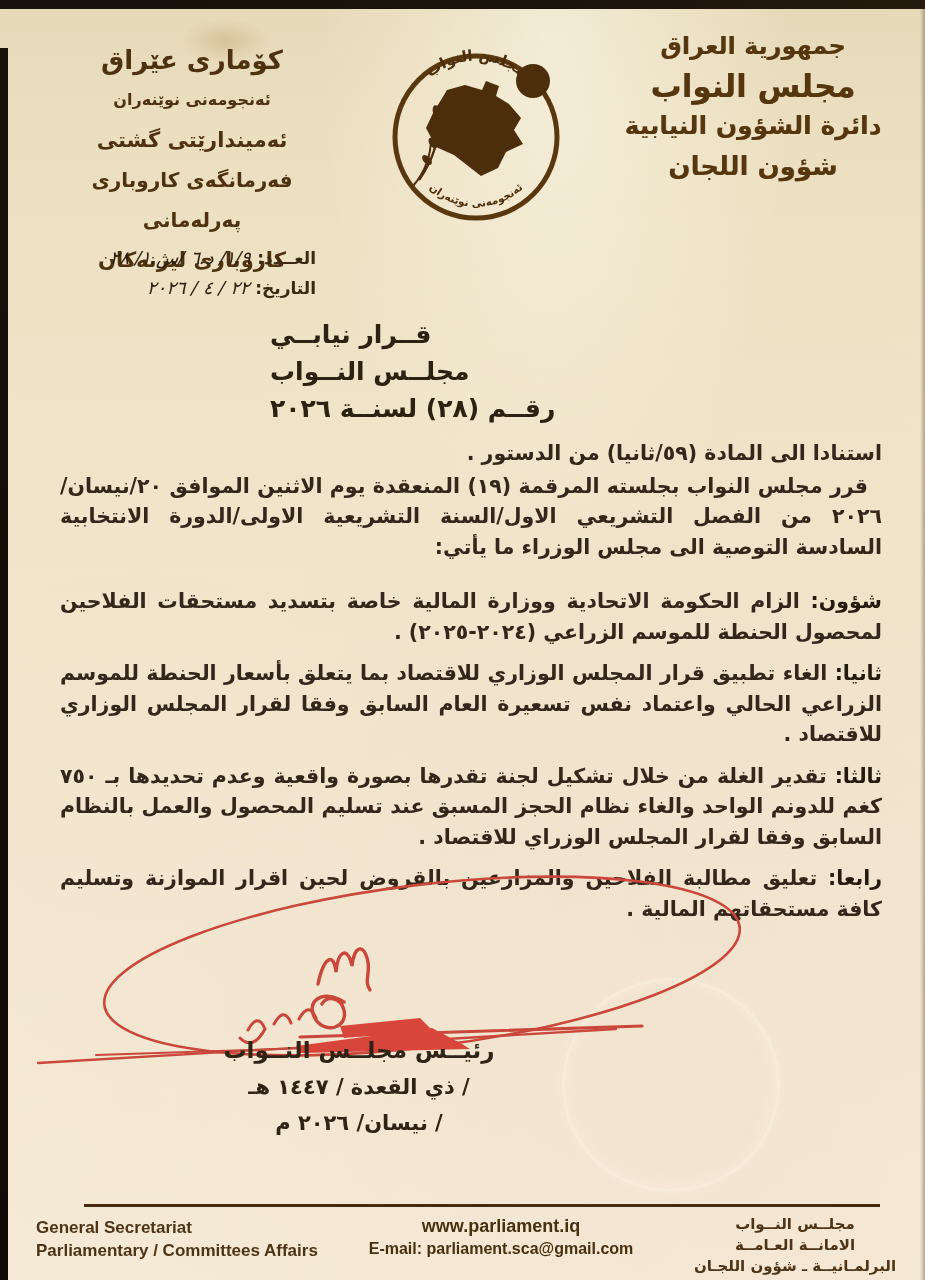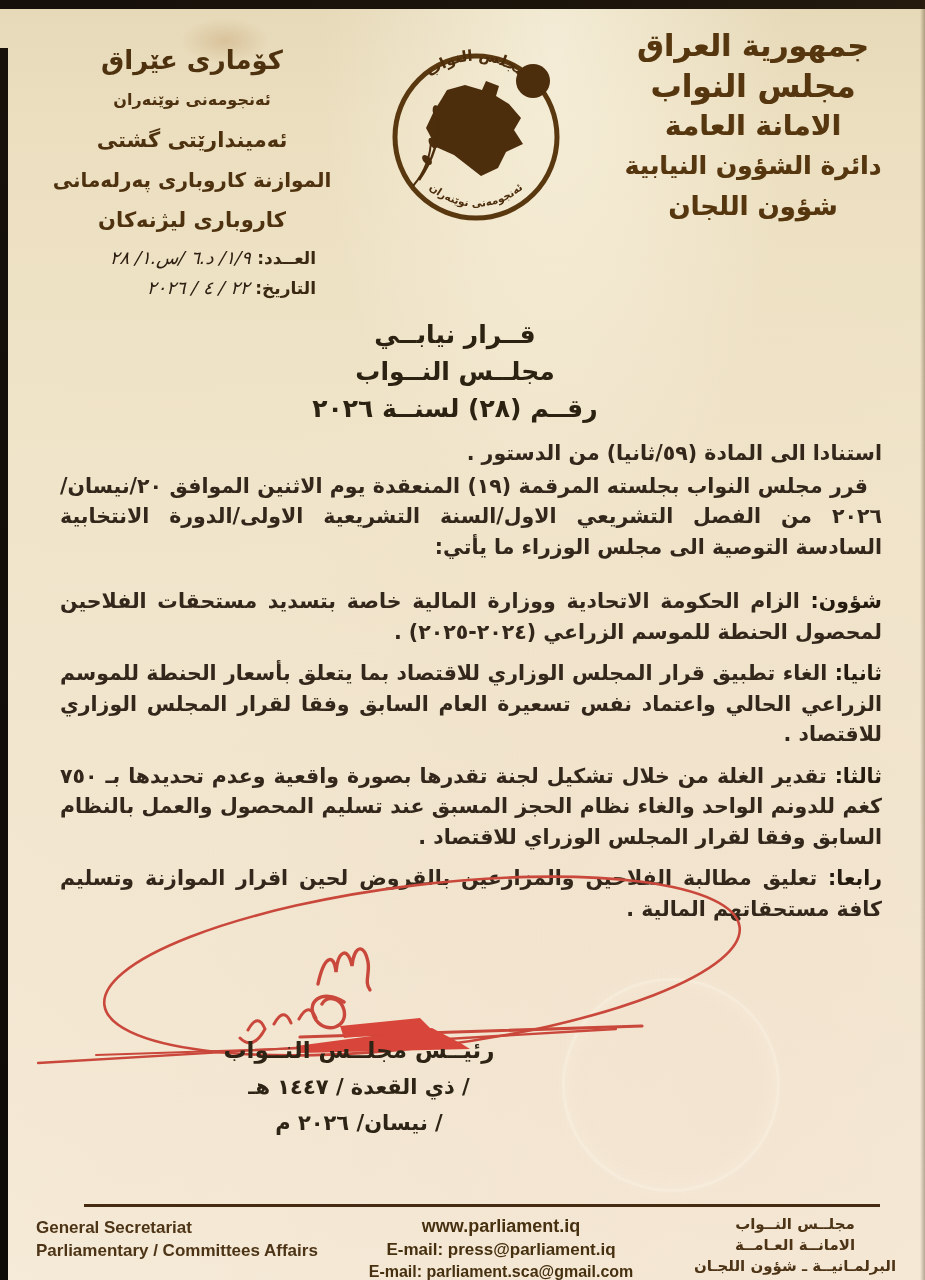--- a/index.html
+++ b/index.html
@@ -13,35 +13,35 @@
   
   .edge-top{position:absolute;left:0;top:0;width:925px;height:9px;background:linear-gradient(90deg,#15100a,#1b140b 60%,#241a0e);}
   .edge-left{position:absolute;left:0;top:48px;width:8px;height:1232px;background:linear-gradient(180deg,#17110a,#0e0a06);}
   .edge-right{position:absolute;right:0;top:0;width:5px;height:1280px;background:linear-gradient(270deg,rgba(60,40,20,0.35),rgba(0,0,0,0));}
   .stain{position:absolute;left:180px;top:18px;width:90px;height:46px;border-radius:50%;
          background:radial-gradient(ellipse,rgba(170,120,60,0.25),rgba(0,0,0,0) 70%);}
 
   .hdr-right{position:absolute;left:592px;top:26px;width:322px;text-align:center;direction:rtl;
              color:#55360e;font-weight:bold;}
   .hdr-right div{line-height:40px;text-shadow:0.4px 0.4px 0 rgba(85,54,14,0.55);}
-  .hr1{font-size:30px;text-align:center;} .hr2{font-size:31px;} .hr3{font-size:28px;} .hr4{font-size:25px;} .hr5{font-size:26px;}
+  .hr1{font-size:24px;text-align:center;} .hr2{font-size:31px;} .hr3{font-size:28px;} .hr4{font-size:25px;} .hr5{font-size:26px;}
 
   .hdr-left{position:absolute;left:28px;top:40px;width:312px;text-align:center;direction:rtl;
             color:#4e320f;font-weight:bold;}
   .hdr-left div{line-height:40px;margin-left:16px;}
   .hl1{font-size:26px;} .hl2{font-size:16px;} .hl3{font-size:21px;} .hl4{font-size:20px;} .hl5{font-size:21px;}
 
   .emblem{position:absolute;left:383px;top:48px;width:186px;height:178px;}
 
   .refblock{position:absolute;left:16px;top:243px;width:300px;direction:rtl;color:#2e2012;}
   .refrow{display:flex;align-items:baseline;gap:6px;line-height:30px;}
   .reflabel{font-weight:bold;font-size:17px;color:#3a2812;white-space:nowrap;}
   .refval{font-size:18px;font-style:italic;letter-spacing:1px;transform:skewX(-4deg);white-space:nowrap;}
 
-  .titleblock{position:absolute;left:270px;top:316px;width:370px;text-align:center;direction:rtl;
+  .titleblock{position:absolute;left:270px;top:316px;width:370px;text-align:left;direction:rtl;
               color:#2c2212;font-weight:bold;}
   .titleblock div{font-size:25px;line-height:37px;}
 
   .body{position:absolute;left:60px;top:438px;width:822px;direction:rtl;text-align:justify;
         color:#32271a;font-weight:bold;font-size:20.5px;line-height:30.5px;}
   .body p{margin:0 0 11px 0;}
   .body p.intro1{margin-bottom:2px;}
   .body p.intro2{text-indent:14px;margin-bottom:24px;}
   .itemlabel{color:#241a0e;}
 
@@ -69,30 +69,29 @@
 </style>
 </head>
 <body>
 
 <div class="page">
   <div class="stain"></div>
 
   <div class="hdr-right">
     <div class="hr1">جمهورية العراق</div>
     <div class="hr2">مجلس النواب</div>
-    <div class="hr3">الامانة العامة</div>
     <div class="hr4">دائرة الشؤون النيابية</div>
     <div class="hr5">شؤون اللجان</div>
   </div>
 
   <div class="hdr-left">
     <div class="hl1">كۆماری عێراق</div>
     <div class="hl2">ئەنجومەنی نوێنەران</div>
     <div class="hl3">ئەمیندارێتی گشتی</div>
-    <div class="hl4">الموازنة کاروباری پەرلەمانی</div>
+    <div class="hl4">فەرمانگەی کاروباری پەرلەمانی</div>
     <div class="hl5">کاروباری لیژنەکان</div>
   </div>
 
   <div class="emblem">
     <svg width="186" height="178" viewBox="0 0 186 178">
       <defs>
         <path id="arcTop" d="M 25,66 A 70,70 0 0 1 161,66" fill="none"></path>
         <path id="arcBot" d="M 27,112 A 70,70 0 0 0 159,112" fill="none"></path>
       </defs>
       <circle cx="93" cy="89" r="81" fill="none" stroke="#5a380f" stroke-width="5"></circle>
@@ -165,21 +164,20 @@
     <div class="sig-greg">/ نيسان/ ٢٠٢٦ م</div>
   </div>
 
   <div class="footer-rule"></div>
   <div class="ft-left">
     <div>General Secretariat</div>
     <div>Parliamentary / Committees Affairs</div>
   </div>
   <div class="ft-center">
     <div class="ftc1">www.parliament.iq</div>
-    <div class="ftc2">E-mail:  press@parliament.iq</div>
     <div class="ftc3">E-mail: parliament.sca@gmail.com</div>
   </div>
   <div class="ft-right">
     <div>مجلــس النــواب</div>
     <div>الامانــة العـامــة</div>
     <div>البرلمـانيــة ـ شؤون اللجـان</div>
   </div>
 
   <div class="edge-top"></div>
   <div class="edge-left"></div>

